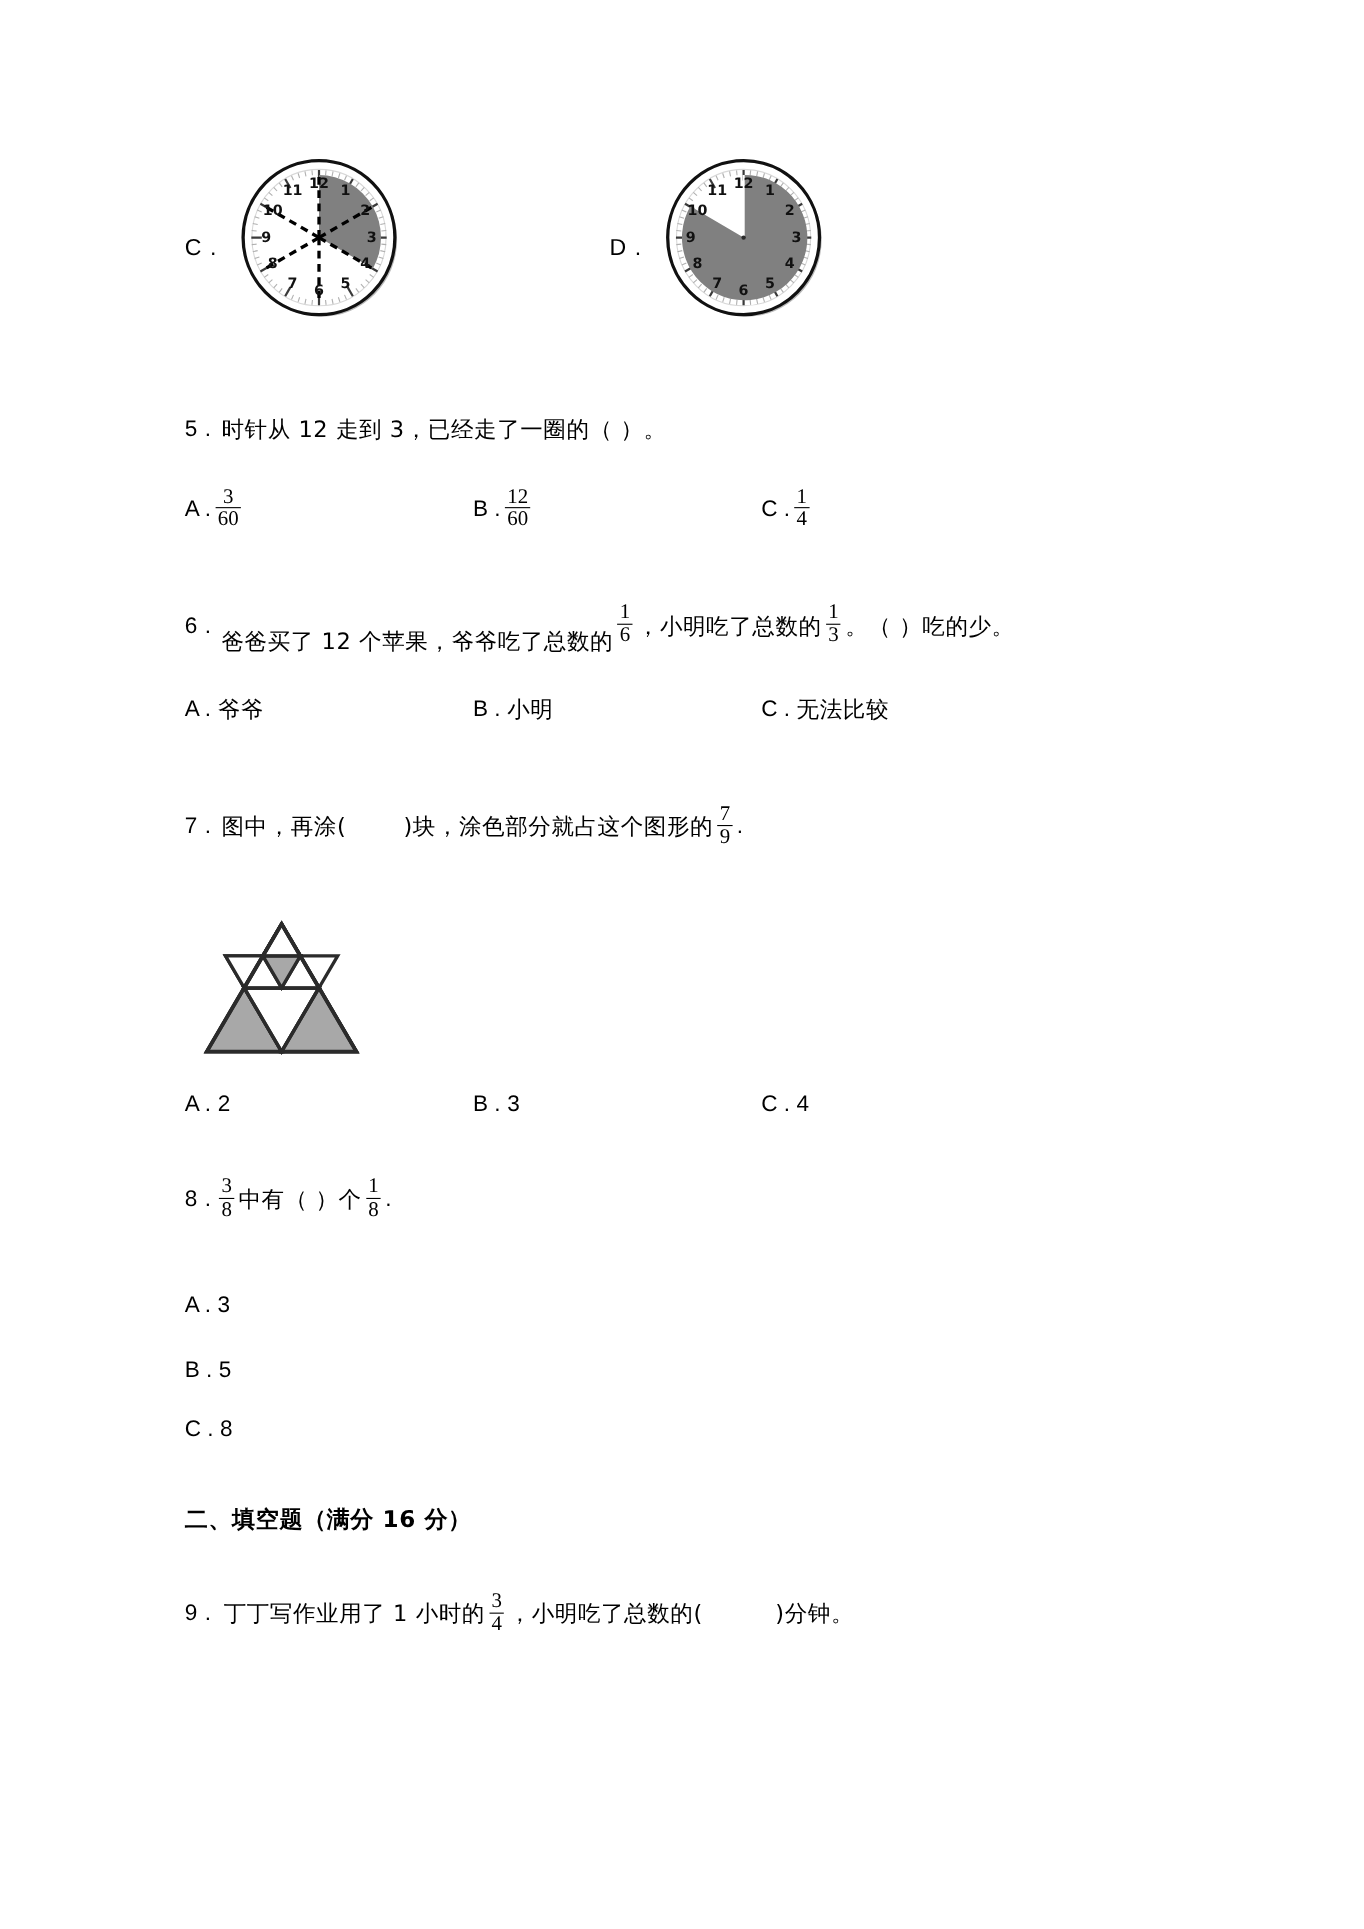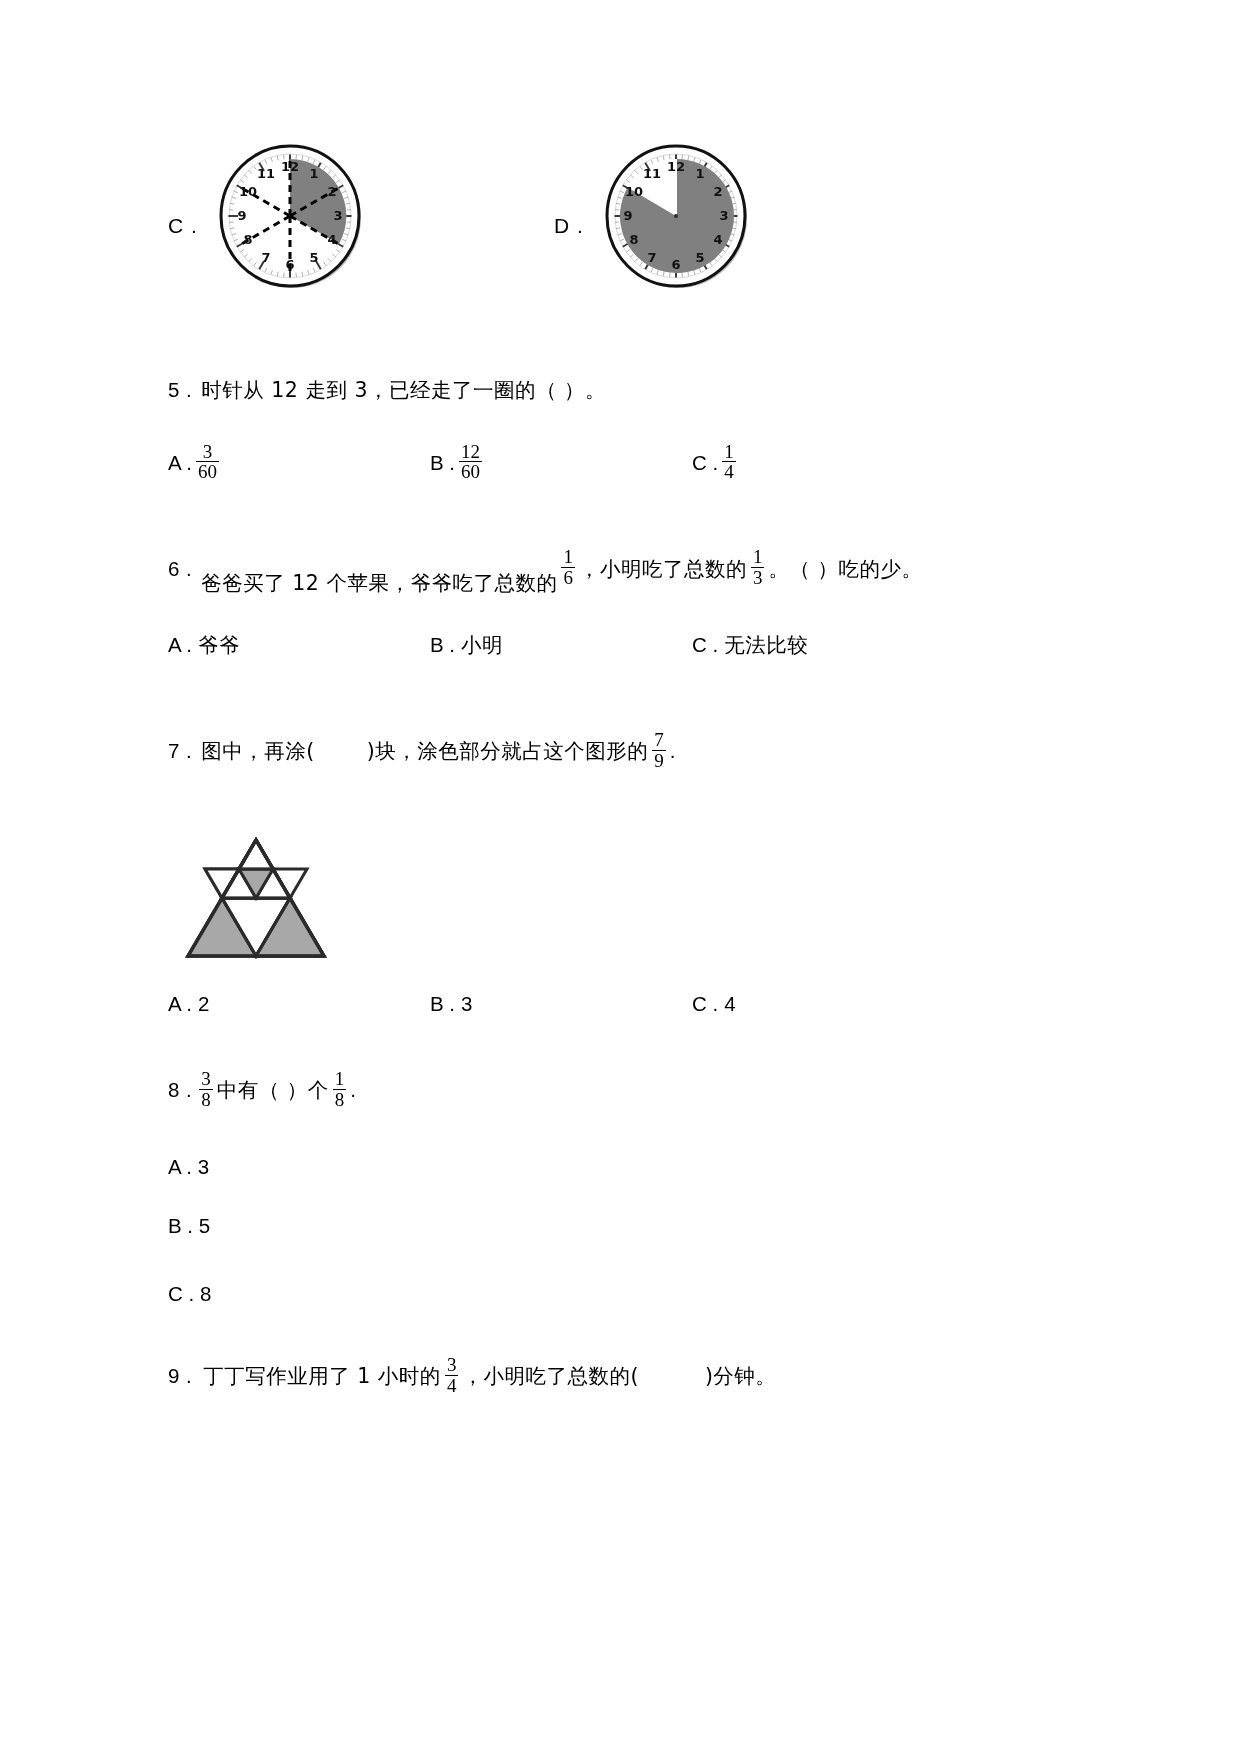--- a/index.html
+++ b/index.html
@@ -438,30 +438,31 @@
         <span class="den">8</span>
       </span>
       <span class="han">中有（ ）个</span>
       <span class="frac">
         <span class="num">1</span>
         <span class="den">8</span>
       </span>
       <span>.</span>
     </div>
 
-    <div class="qline" style="margin-top:46px;">
+    <div class="qline" style="margin-top:66px;">
       <span>A . 3</span>
     </div>
     <div class="qline" style="margin-top:39px;">
       <span>B . 5</span>
     </div>
-    <div class="qline" style="margin-top:47px;">
+    <div class="qline" style="margin-top:32px;">
       <span>C . 8</span>
     </div>
 
+    <div class="section-head" style="margin-top:58px;">二、填空题（满分 16 分）</div>
 
     <div class="qline" style="margin-top:52px;">
       <span class="qnum">9 .</span>
       <span class="han" style="margin-left:11px;">丁丁写作业用了 1 小时的</span>
       <span class="frac">
         <span class="num">3</span>
         <span class="den">4</span>
       </span>
       <span class="han">，小明吃了总数的(</span>
       <span style="display:inline-block; width:66px;"></span>

